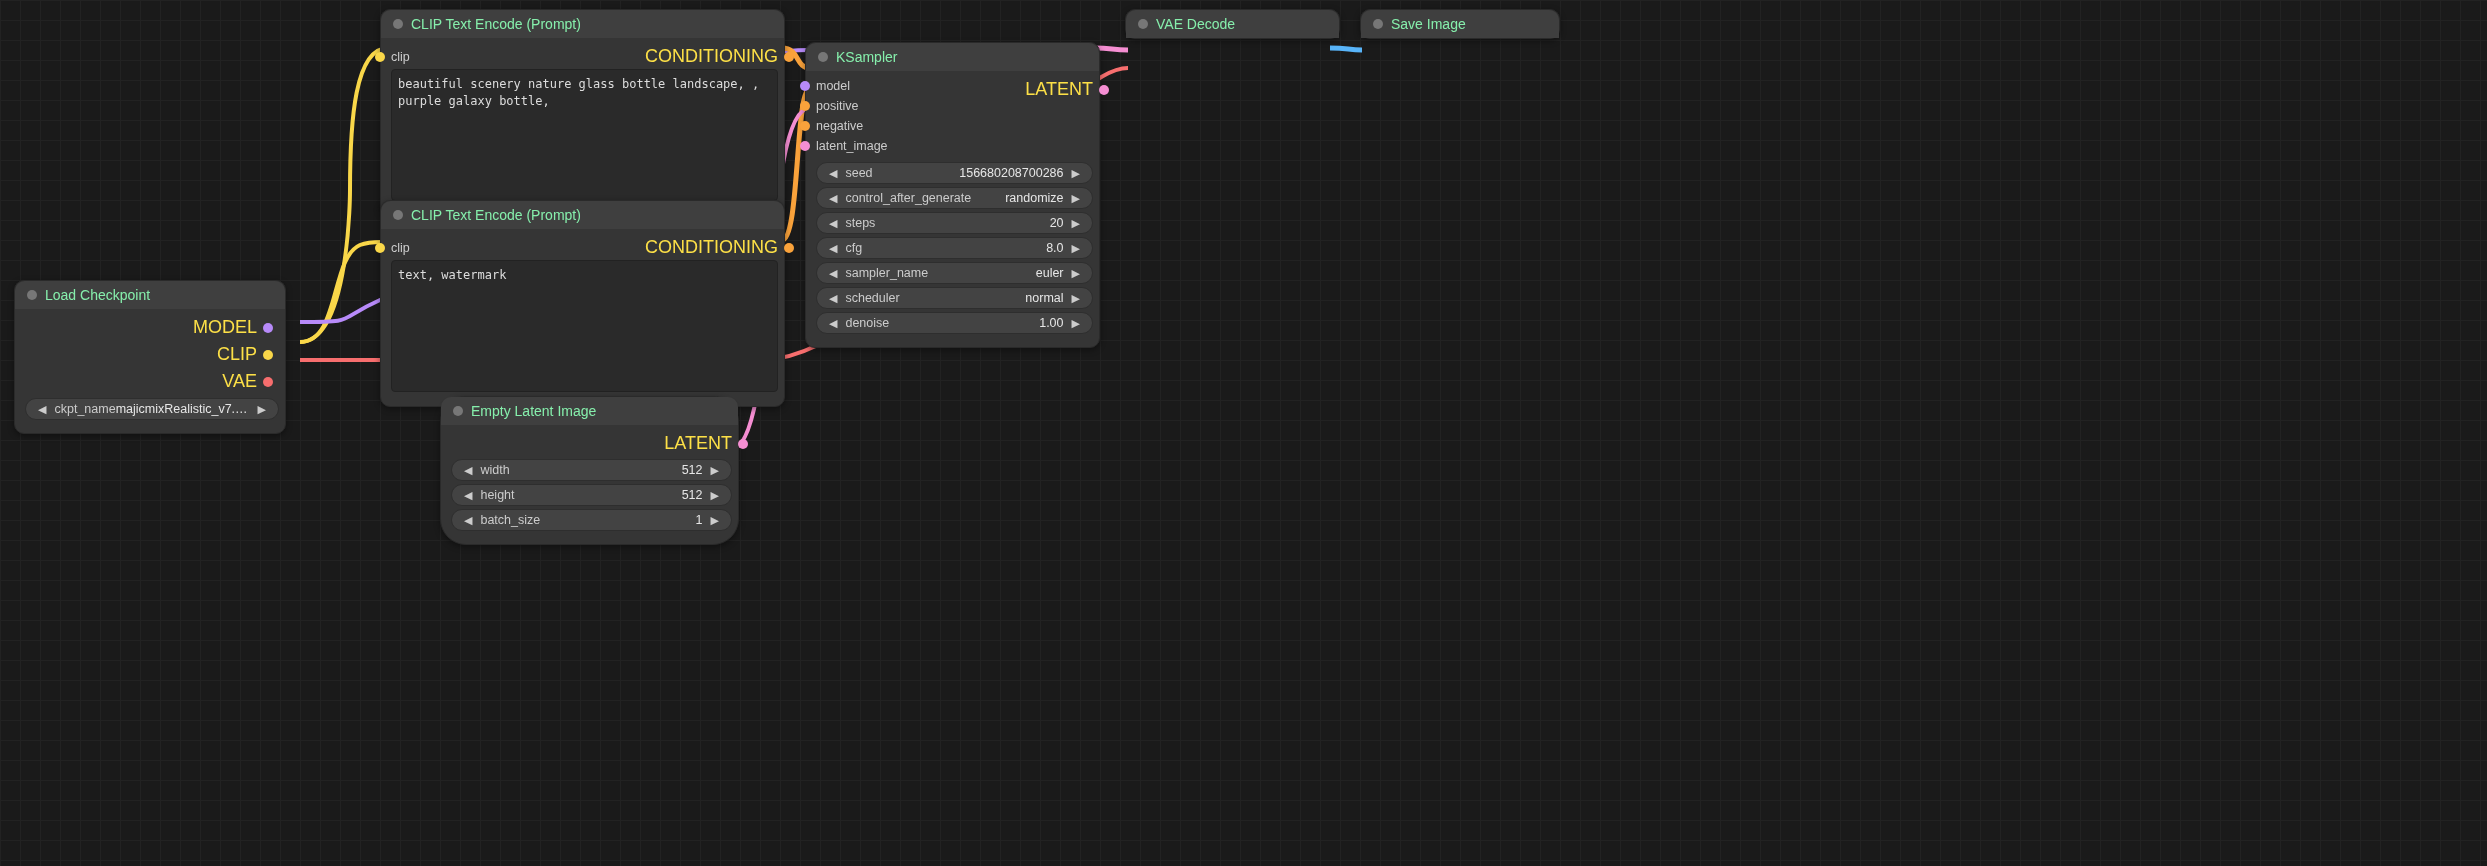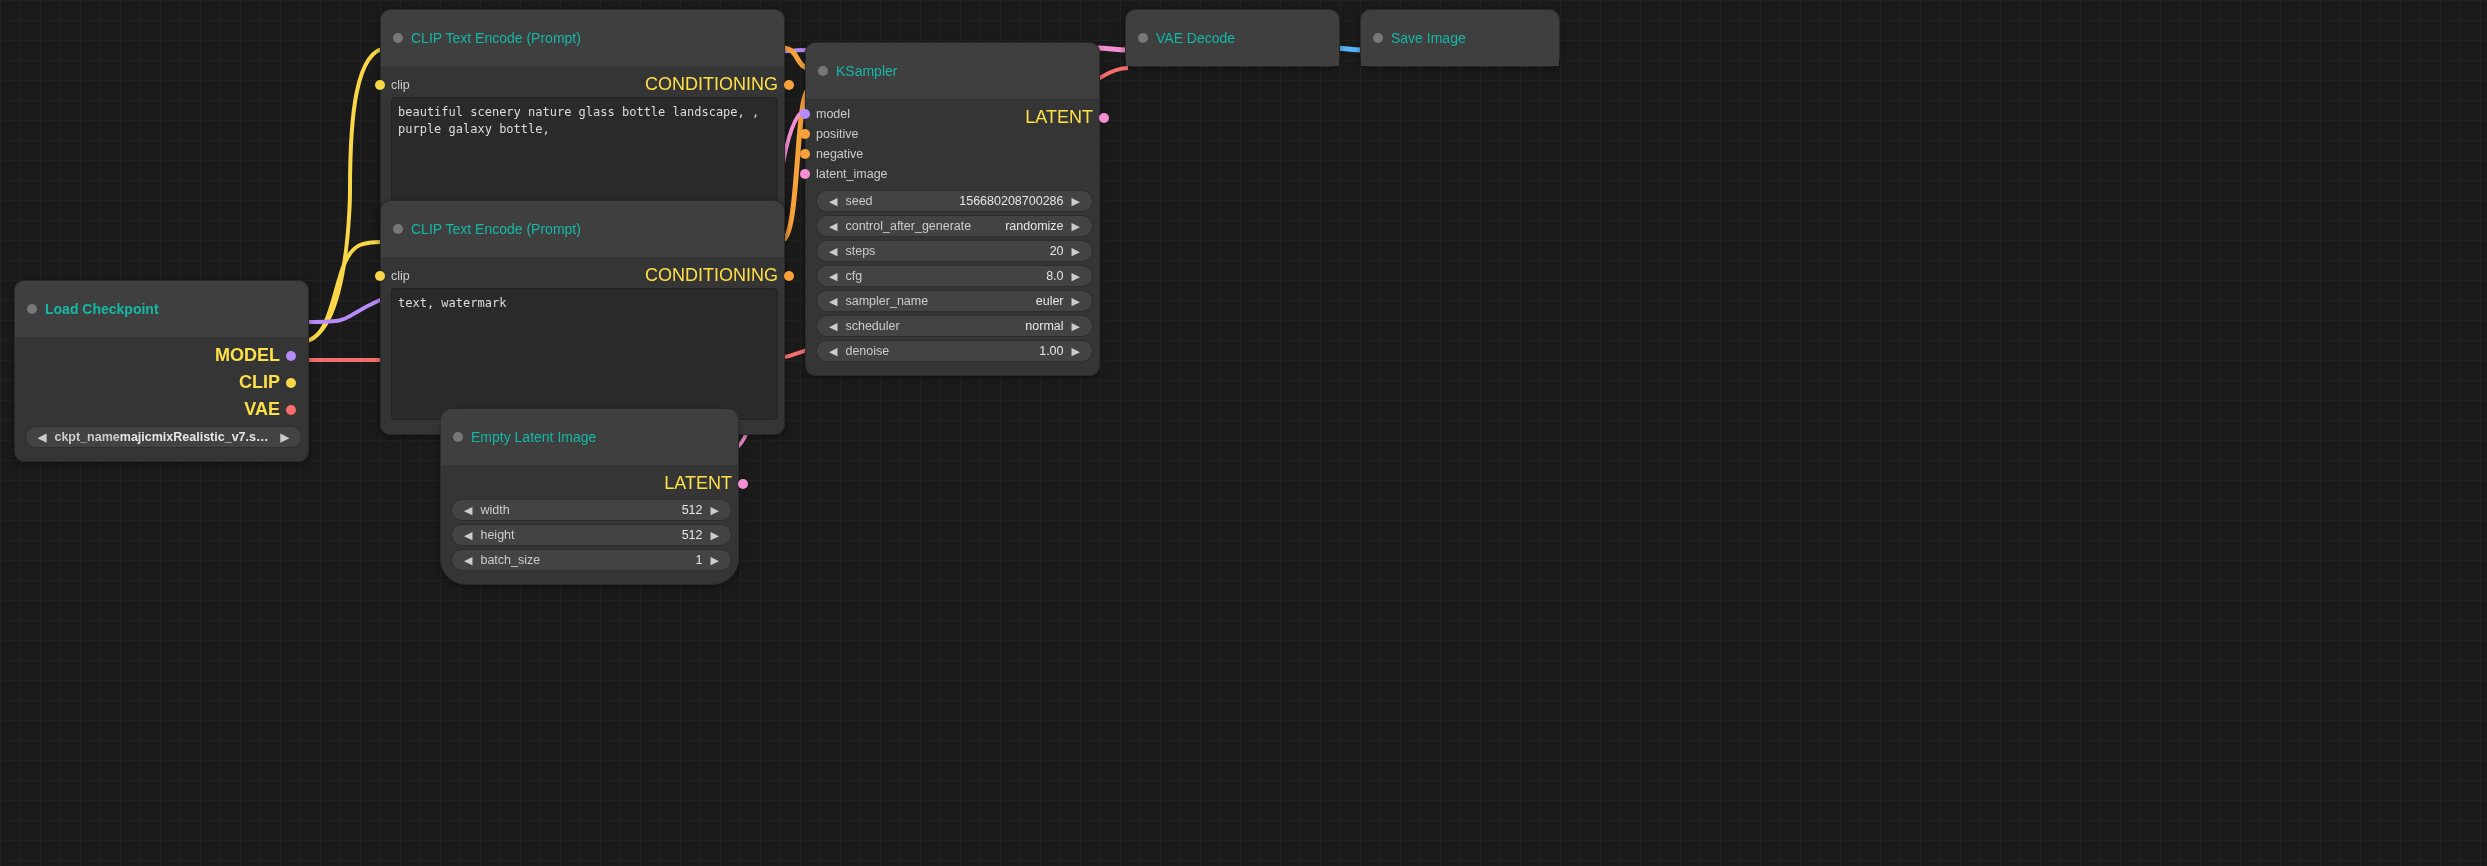--- a/index.html
+++ b/index.html
@@ -19,23 +19,23 @@
   .node {
     position: absolute;
     background: #353535;
     border: 1px solid #2a2a2a;
     border-radius: 10px;
     box-shadow: 0 2px 6px rgba(0,0,0,0.4);
   }
   .titlebar {
     background: #3f3f3f;
     border-radius: 10px 10px 0 0;
-    padding: 20px 12px;
+    padding: 6px 12px;
     font-size: 14px;
-    color: #14b8a6;
+    color: #86efac;
     display:flex; align-items:center; gap:8px;
   }
   .titlebar .dot { width:10px;height:10px;border-radius:50%;background:#777;display:inline-block; }
   .body { padding: 6px 6px 10px 10px; position:relative; }
   .port-row { display:flex; align-items:center; font-size:12.5px; color:#ccc; padding:2px 0; }
   .port-row.left { justify-content:flex-start; }
   .port-row.right{ justify-content:flex-end; }
   .port-dot {
     width:10px;height:10px;border-radius:50%;display:inline-block;
     margin:0 6px;
@@ -82,21 +82,21 @@
 
   <path d="M782 240 C 800 240, 795 88, 810 88" stroke="#f9a23b" stroke-width="5" fill="none"></path>
 
   <path d="M730 450 C 780 450, 760 108, 810 108" stroke="#f58ed2" stroke-width="4" fill="none"></path>
 
   <path d="M1095 48 C 1112 48, 1112 50, 1128 50" stroke="#f58ed2" stroke-width="5" fill="none"></path>
 
   <path d="M1330 48 C 1348 48, 1348 50, 1362 50" stroke="#58b4f9" stroke-width="5" fill="none"></path>
 </svg>
 
-<div class="node" style="left:14px; top:280px; width:295px;font-weight:bold;">
+<div class="node" style="left:14px; top:280px; width:272px;">
   <div class="titlebar">
     <span class="dot"></span>
     <span>Load Checkpoint</span>
   </div>
   <div class="body">
     <div class="io-stack" style="align-items:flex-end;">
       <div class="port-row right">
         <span class="out-label">MODEL</span>
         <span class="port-dot model"></span>
       </div>
@@ -151,21 +151,21 @@
       </div>
       <div class="port-row right">
         <span class="out-label">CONDITIONING</span>
         <span class="port-dot cond" style="margin-right:-16px;"></span>
       </div>
     </div>
     <textarea class="prompt" rows="7" style="">text, watermark</textarea>
   </div>
 </div>
 
-<div class="node" style="left:440px; top:408px; width:299px;border-radius:26px;">
+<div class="node" style="left:440px; top:396px; width:299px;border-radius:26px;">
   <div class="titlebar">
     <span class="dot"></span>
     <span>Empty Latent Image</span>
   </div>
   <div class="body">
     <div class="port-row right">
       <span class="out-label">LATENT</span>
       <span class="port-dot latent" style="margin-right:-16px;"></span>
     </div>
     <div class="widget">

